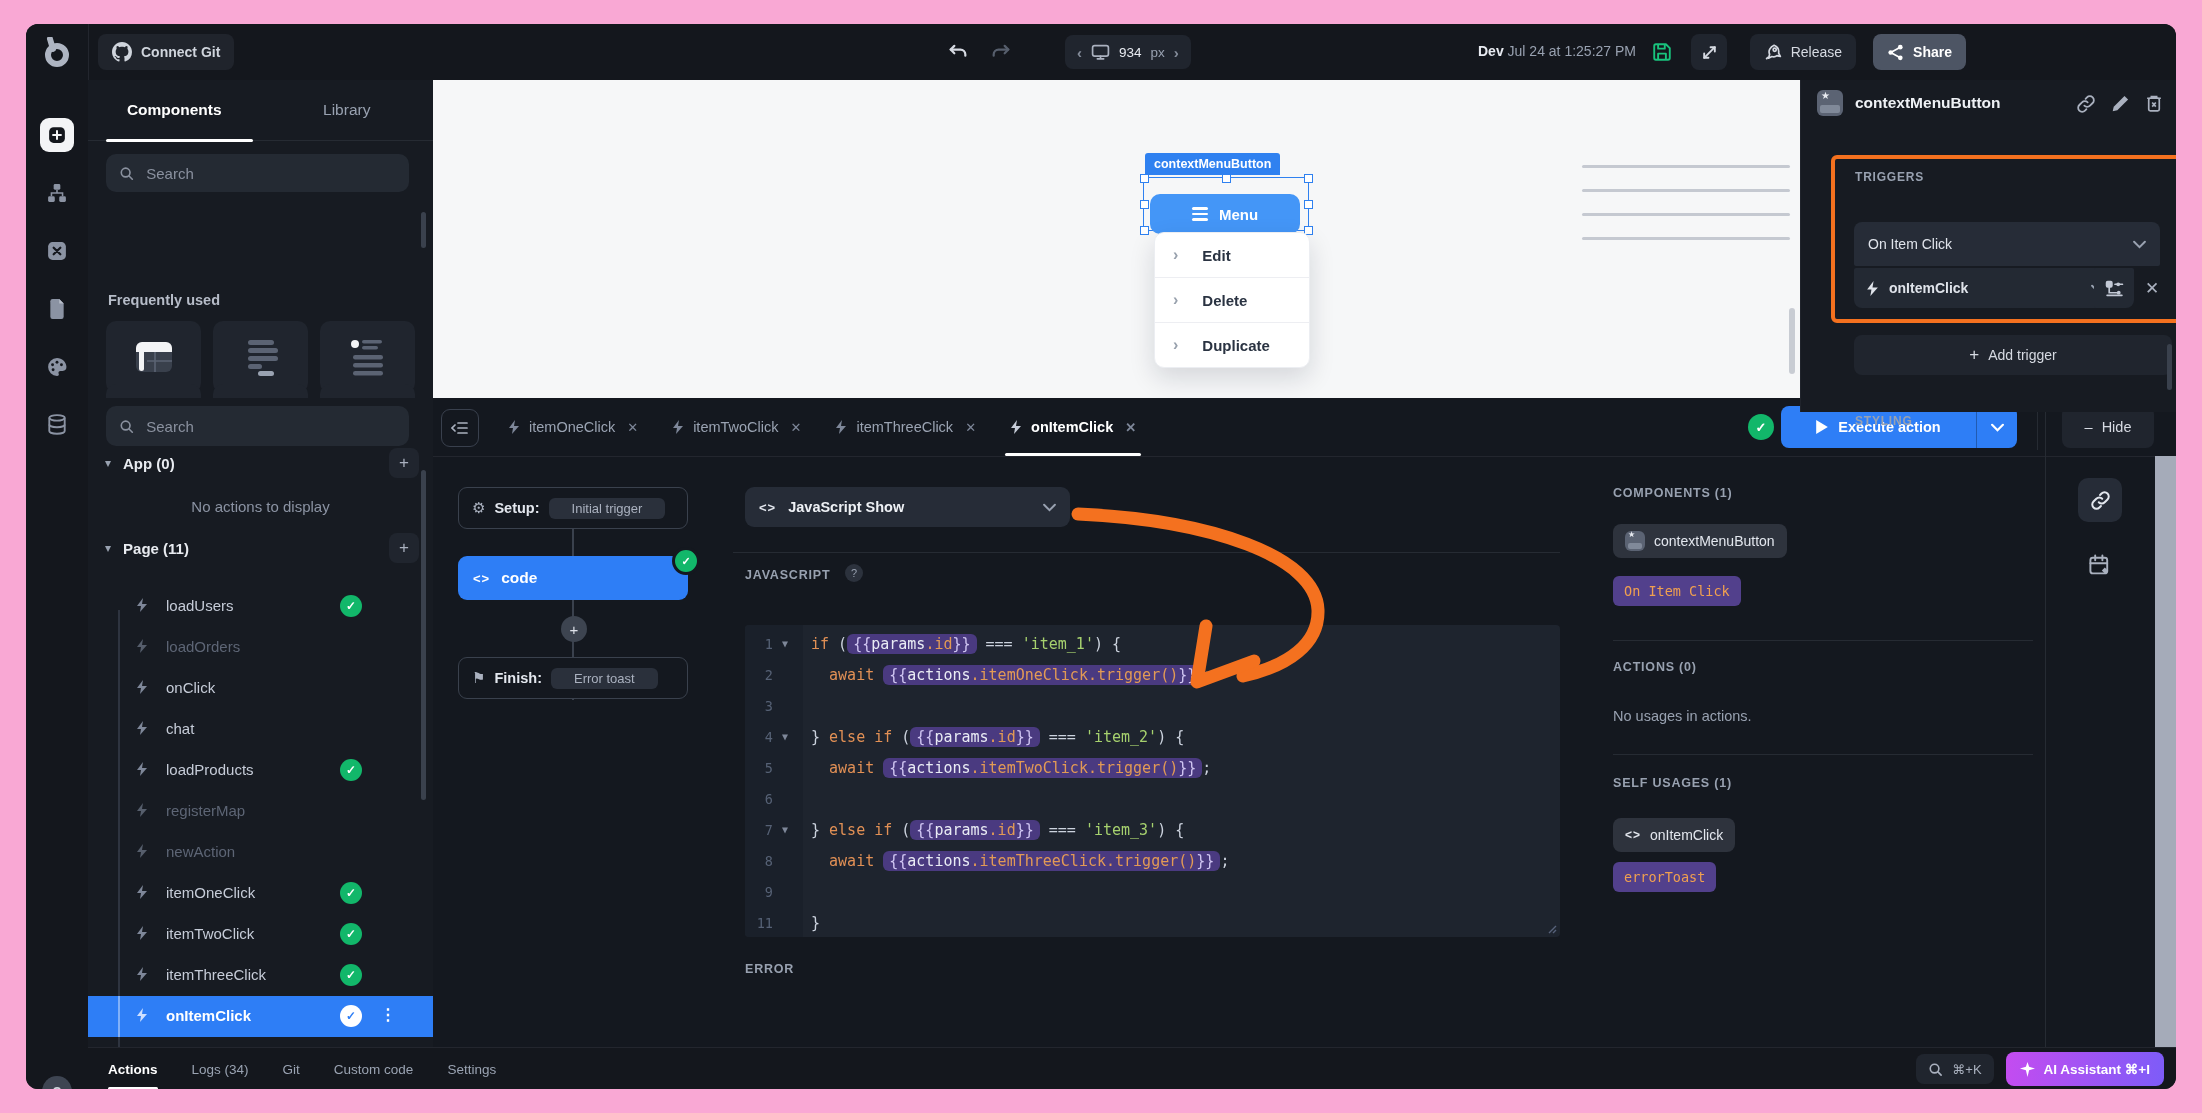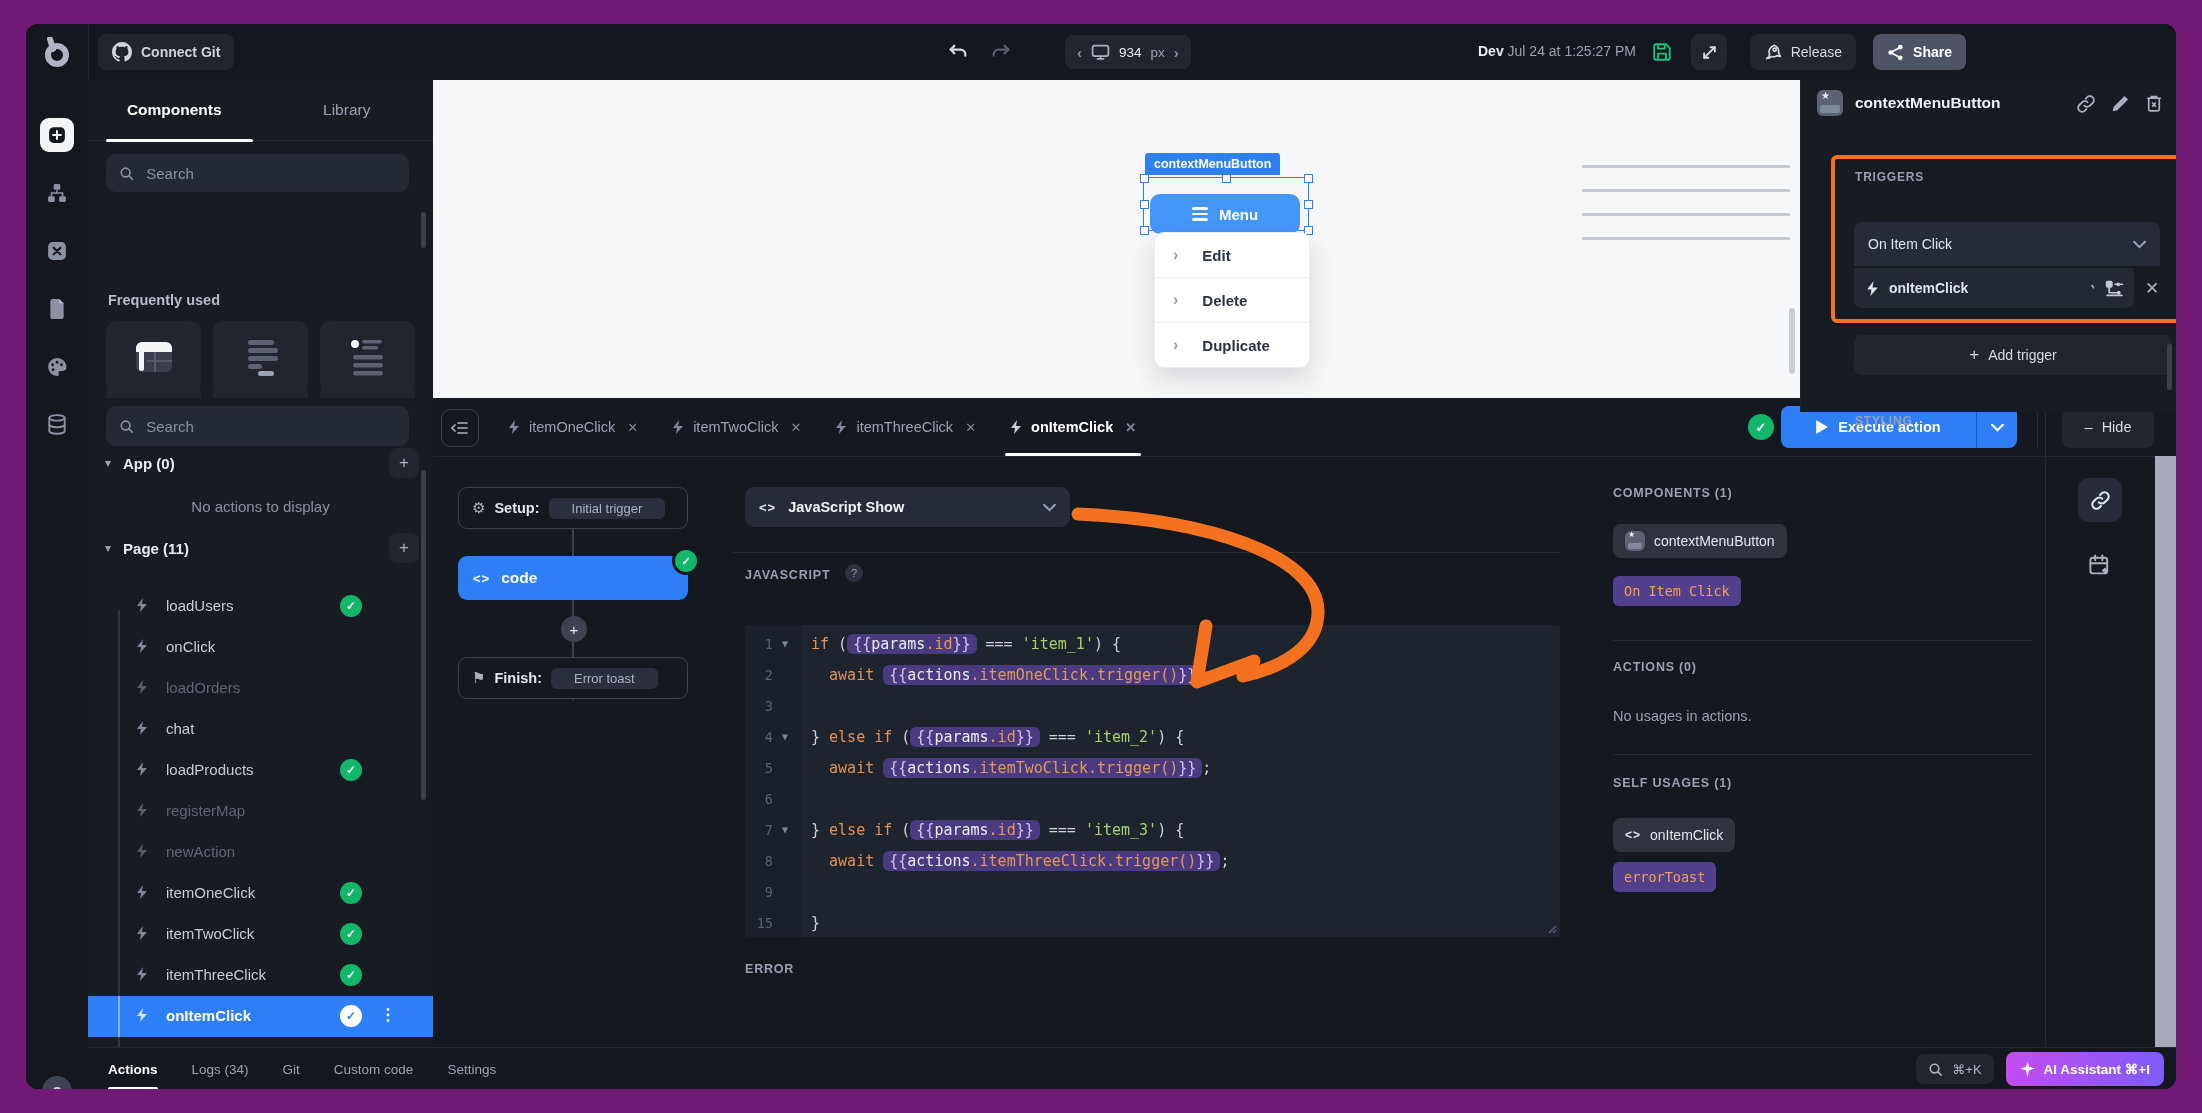--- a/index.html
+++ b/index.html
@@ -1,16 +1,16 @@
 <!DOCTYPE html>
 <html><head>
 <meta charset="utf-8">
 <style>
   html,body{margin:0;padding:0;background:#9aa2b2;}
-  .screen{position:relative;width:2202px;height:1113px;background:#701a75;font-family:"Liberation Sans",sans-serif;overflow:hidden;}
+  .screen{position:relative;width:2202px;height:1113px;background:#f9a8d4;font-family:"Liberation Sans",sans-serif;overflow:hidden;}
   .app{position:absolute;left:26px;top:24px;width:2150px;height:1065px;background:#14171d;border-radius:12px;overflow:hidden;}
   svg{display:block;}
 
   
   .topbar{position:absolute;left:0;top:0;width:2150px;height:56px;background:#14171d;}
   .logo{position:absolute;left:0;top:0;width:62px;height:56px;display:flex;align-items:center;justify-content:center;}
   .topbar .vdiv{position:absolute;left:62px;top:0;width:1px;height:56px;background:#23262e;}
   .btn-dark{background:#20242c;border-radius:8px;color:#d6dae2;font-size:14px;display:flex;align-items:center;gap:9px;padding:0 14px;height:36px;}
   .connect-git{position:absolute;left:72px;top:10px;font-weight:bold;color:#cfd4dc;}
   .undo{position:absolute;left:921px;top:17px;}
@@ -491,35 +491,35 @@
     <div class="arows" id="action-rows">
           <div class="arow">
             <span class="bolt">
               <svg width="12" height="14" viewBox="0 0 12 14" fill="#7e8799">
                 <path d="M7 0L1 8h4l-1 6 7-8H6z"></path>
               </svg>
             </span>
             <span class="alabel">loadUsers</span>
             <span class="okb">✓</span>
           </div>
+          <div class="arow dim">
+            <span class="bolt">
+              <svg width="12" height="14" viewBox="0 0 12 14" fill="#565e6c">
+                <path d="M7 0L1 8h4l-1 6 7-8H6z"></path>
+              </svg>
+            </span>
+            <span class="alabel">loadOrders</span>
+          </div>
           <div class="arow">
             <span class="bolt">
               <svg width="12" height="14" viewBox="0 0 12 14" fill="#7e8799">
                 <path d="M7 0L1 8h4l-1 6 7-8H6z"></path>
               </svg>
             </span>
             <span class="alabel">onClick</span>
-          </div>
-          <div class="arow dim">
-            <span class="bolt">
-              <svg width="12" height="14" viewBox="0 0 12 14" fill="#565e6c">
-                <path d="M7 0L1 8h4l-1 6 7-8H6z"></path>
-              </svg>
-            </span>
-            <span class="alabel">loadOrders</span>
           </div>
           <div class="arow">
             <span class="bolt">
               <svg width="12" height="14" viewBox="0 0 12 14" fill="#7e8799">
                 <path d="M7 0L1 8h4l-1 6 7-8H6z"></path>
               </svg>
             </span>
             <span class="alabel">chat</span>
           </div>
           <div class="arow">
@@ -725,21 +725,21 @@
               <span class="ln">8</span>
               <span class="fold"></span>
               <span class="cseg"><span class="tk-p">  </span><span class="tk-k">await</span><span class="tk-p"> </span><span class="pill"><span class="tk-b">{{</span><span class="tk-i">actions</span><span class="tk-o">.itemThreeClick.trigger()</span><span class="tk-b">}}</span></span><span class="tk-p">;</span></span>
             </div>
             <div class="cl">
               <span class="ln">9</span>
               <span class="fold"></span>
               <span class="cseg"></span>
             </div>
             <div class="cl">
-              <span class="ln">15</span>
+              <span class="ln">11</span>
               <span class="fold"></span>
               <span class="cseg"><span class="tk-p">}</span></span>
             </div>
           </div>
       <svg class="resize" width="12" height="12" viewBox="0 0 12 12" stroke="#57627a" stroke-width="1.4">
             <path d="M11 4L4 11M11 8l-3 3"></path>
           </svg>
     </div>
     <div class="err-label">ERROR</div>
 

